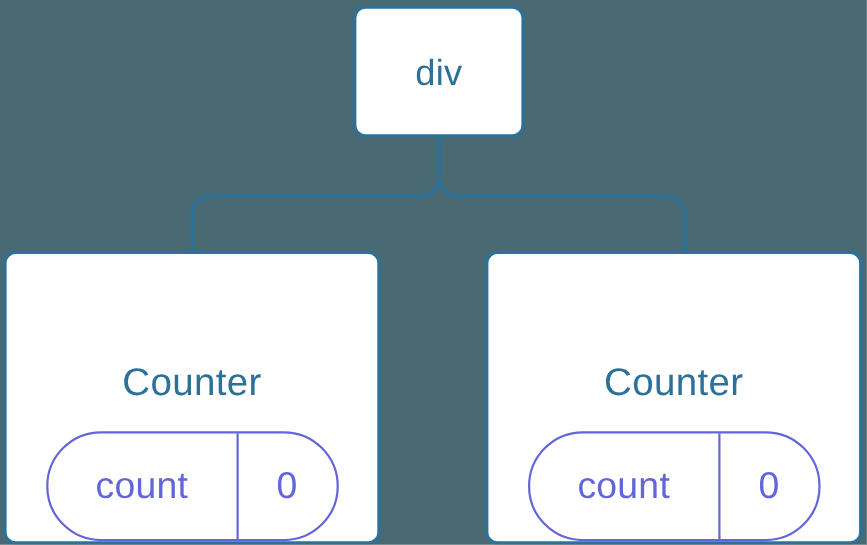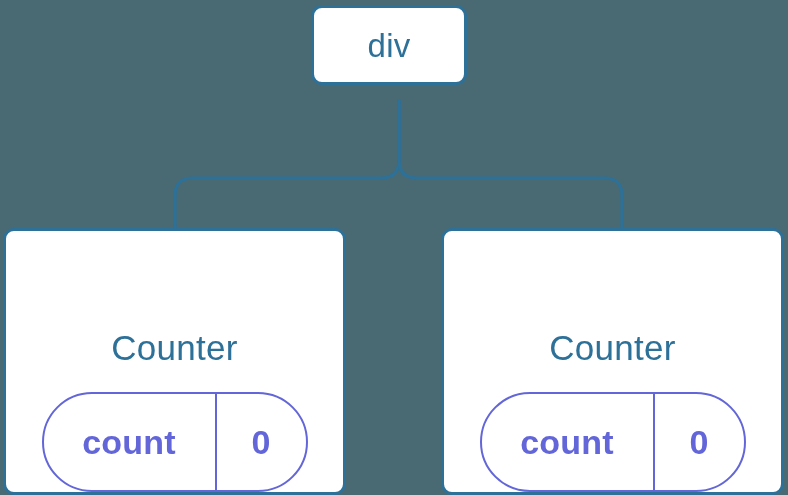--- a/index.html
+++ b/index.html
@@ -39,24 +39,24 @@
     border: 3px solid #2d7098;
     border-radius: 11px;
     box-sizing: border-box;
     display: flex;
     flex-direction: column;
     align-items: center;
   }
 
   
   .node-root {
-    left: 311px;
+    left: 321px;
     top: 5px;
     width: 156px;
-    height: 80px;
+    height: 120px;
     justify-content: center;
     align-items: center;
   }
   .node-root .node-title {
     font-size: 33px;
     color: #2d7098;
     letter-spacing: 0.2px;
     line-height: 1;
   }
 
@@ -85,21 +85,20 @@
     margin-top: 27px;
     position: relative;
     width: 266px;
     height: 100px;
     border: 2px solid #6366d8;
     border-radius: 50px;
     box-sizing: border-box;
     display: flex;
     align-items: stretch;
     background: transparent;
-    font-weight: bold;
   }
   .pill-key {
     flex: 0 0 173px;
     display: flex;
     align-items: center;
     justify-content: center;
     border-right: 2px solid #6366d8;
     box-sizing: border-box;
   }
   .pill-val {

